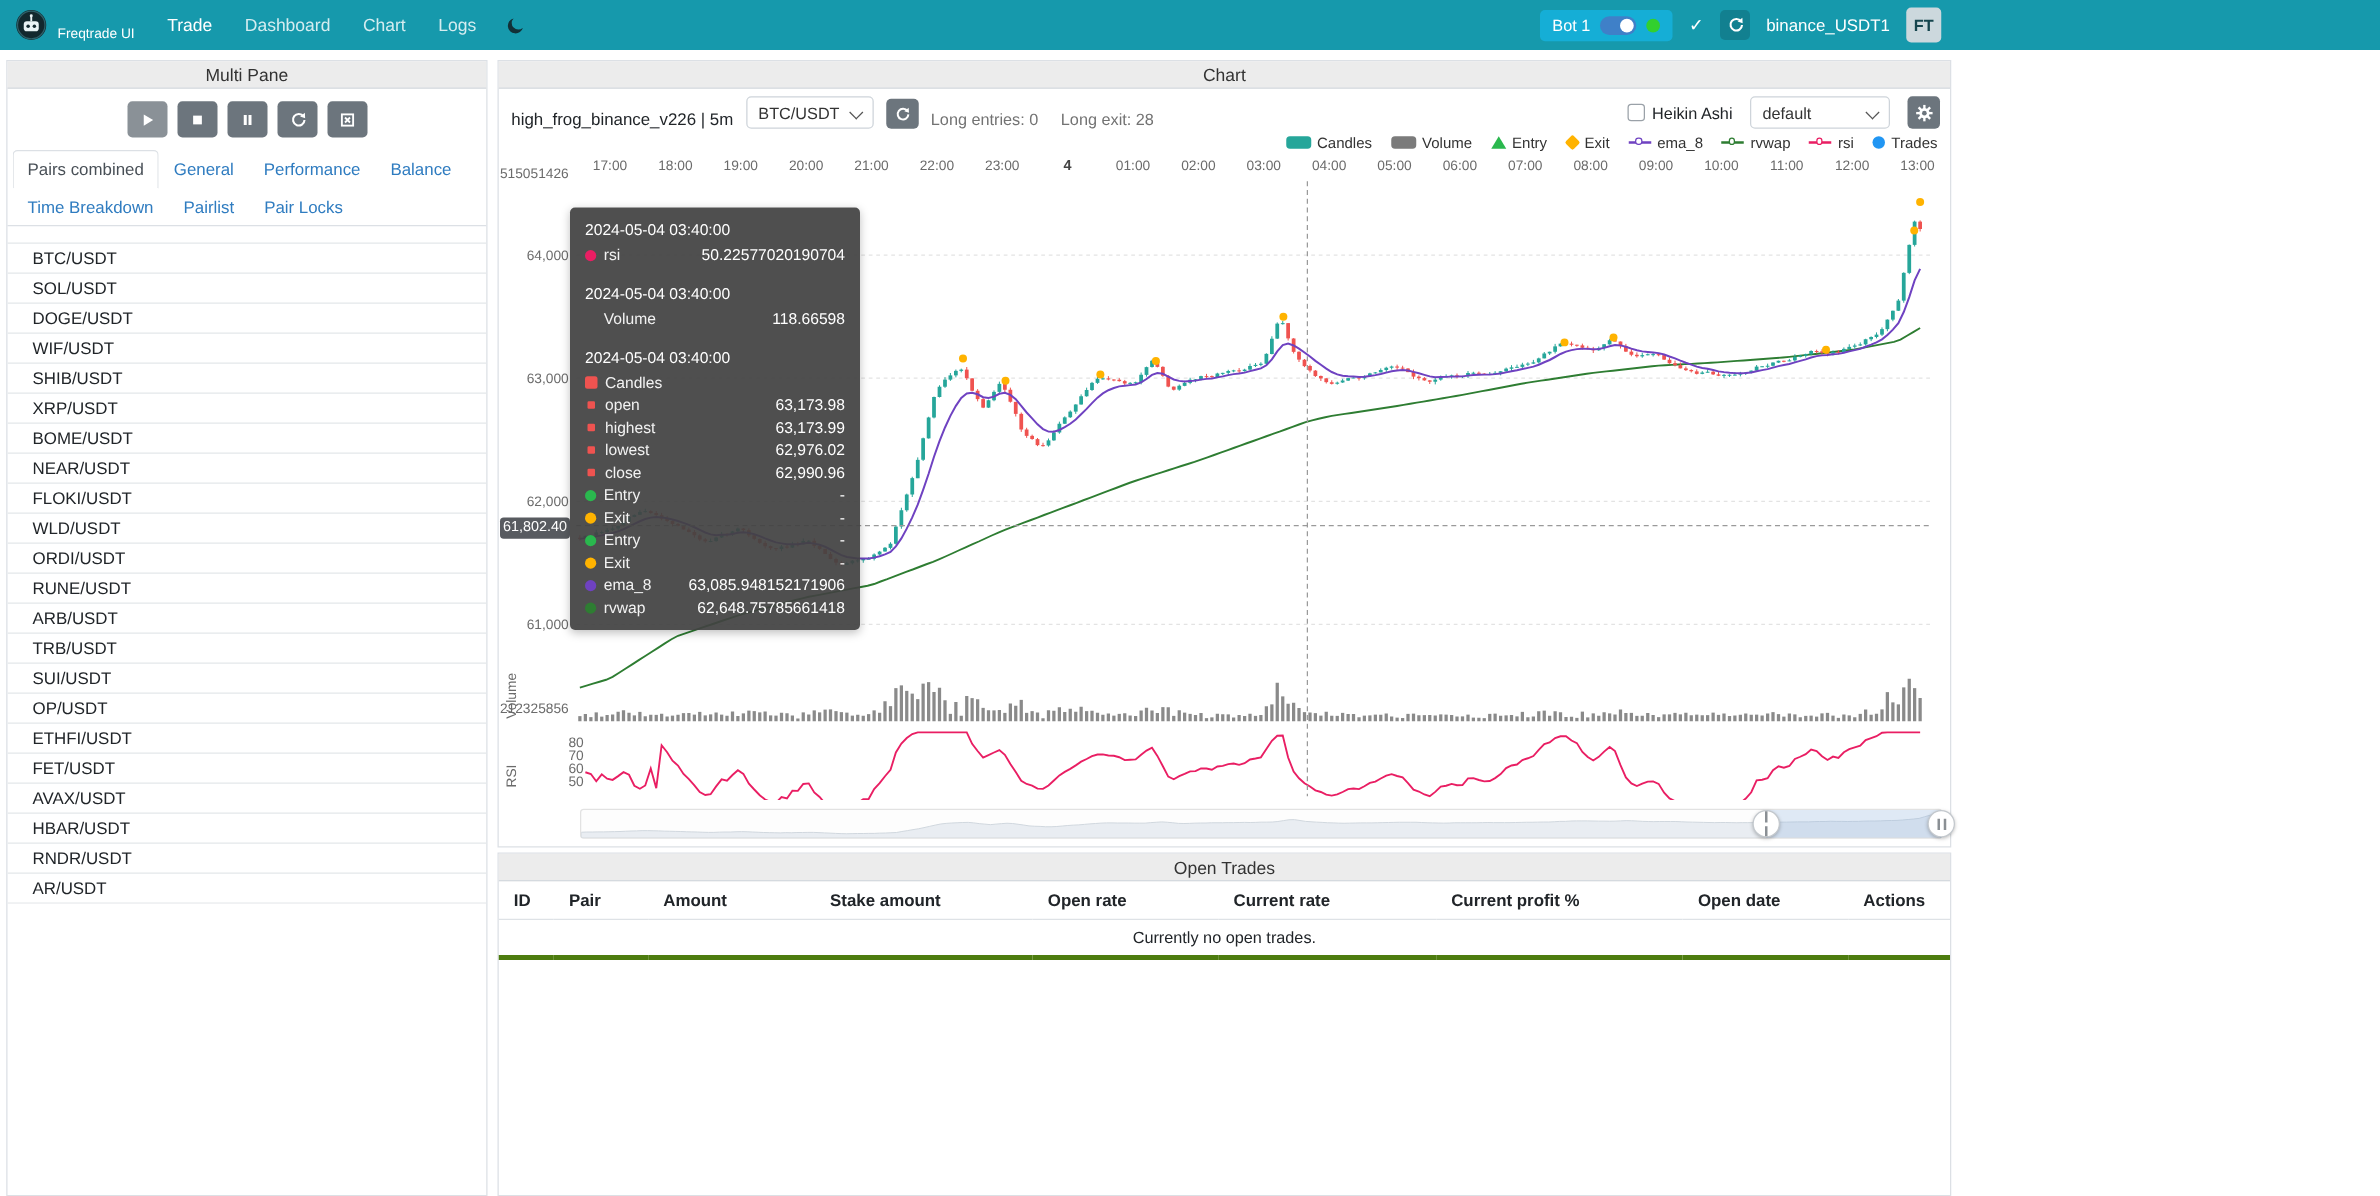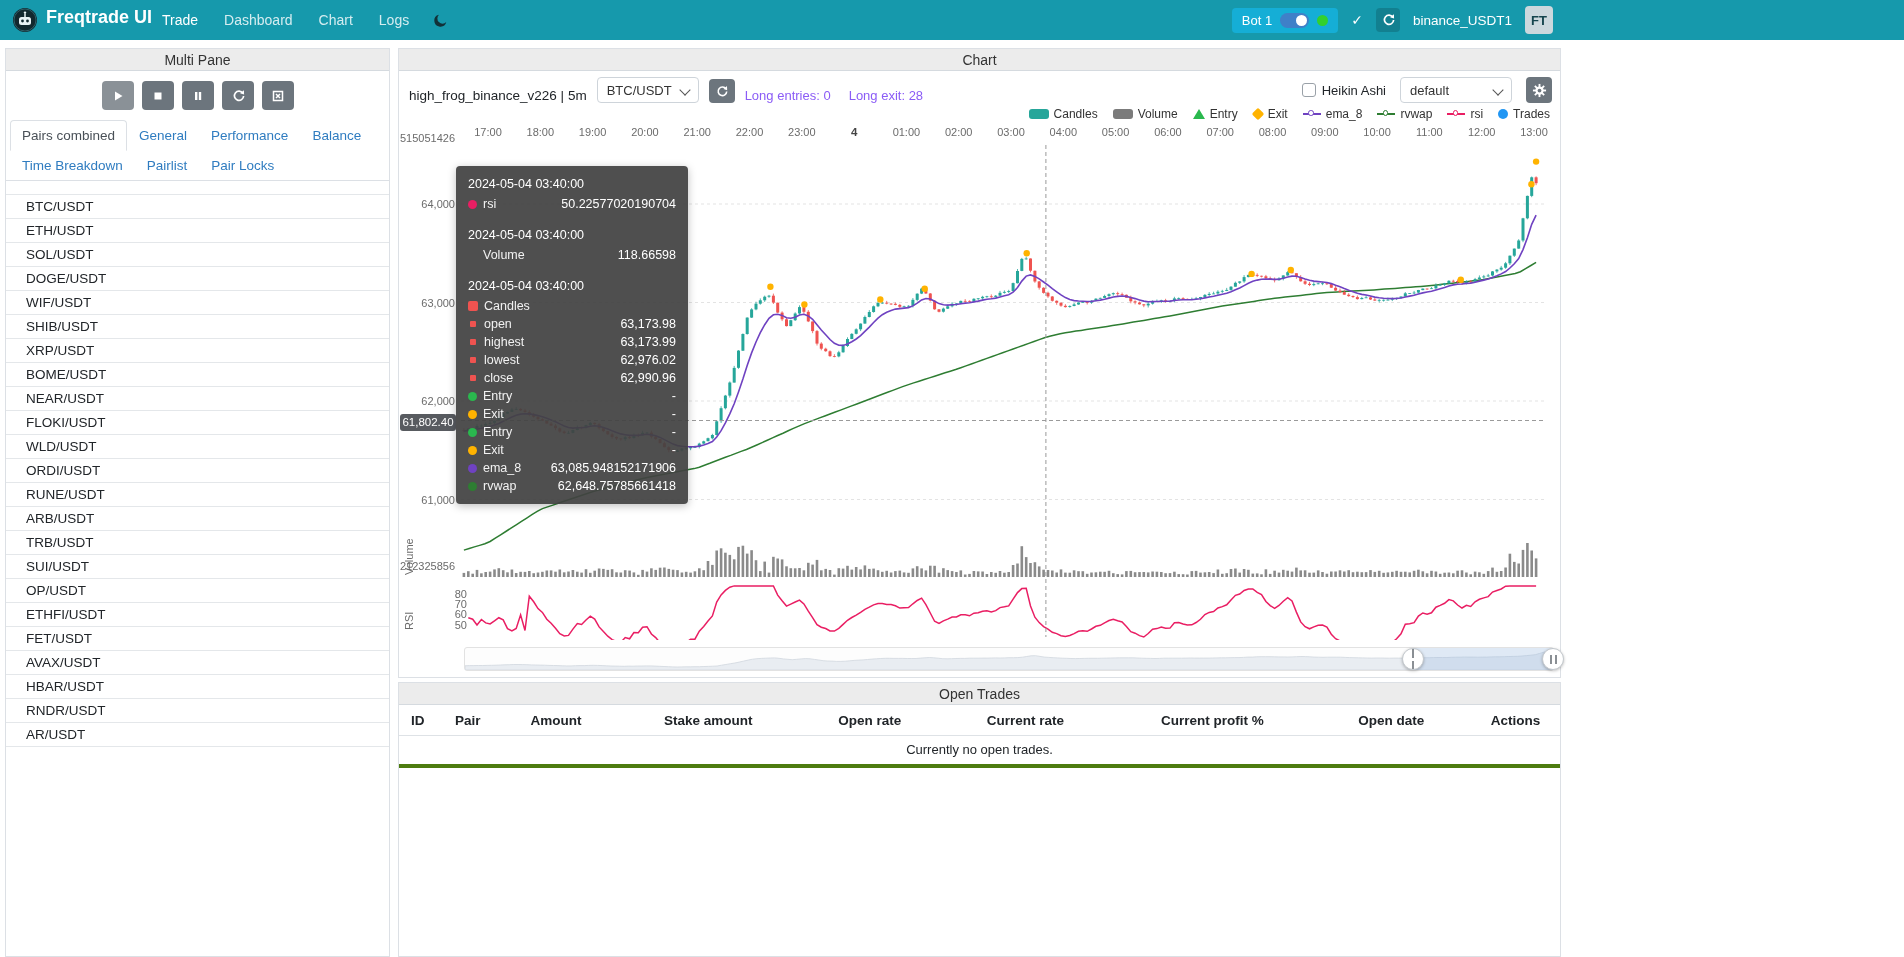--- a/index.html
+++ b/index.html
@@ -6,22 +6,22 @@
     --navbar-bg:#1699ac; --chip-bg:#15aed6; --accent-link:#2f7cc0; --panel-header-bg:#ececec;
     --border:#dce0e5; --toggle-track:#3f80c8; --status-green:#32d02e; --btn-gray:#6c757d;
     --btn-gray-light:#8a9197; --text:#212529;
   }
   *{box-sizing:border-box;margin:0;padding:0}
   html,body{width:1904px;height:957px;overflow:hidden;background:#fff;
     font-family:"Liberation Sans",sans-serif;color:var(--text)}
   
   .navbar{height:40px;background:var(--navbar-bg);width:100%}
   .nav-inner{width:1565px;height:40px;display:flex;align-items:center;padding:0 12px;gap:10px}
-  .brand{display:flex;align-items:flex-start;gap:8px;color:#fff;font-weight:bold;font-size:18px;cursor:pointer}
-  .nav-links{display:flex;list-style:none;gap:26px;}
+  .brand{display:flex;align-items:flex-end;gap:8px;color:#fff;font-weight:normal;font-size:11px;cursor:pointer}
+  .nav-links{display:flex;list-style:none;gap:26px;margin-left:16px}
   .nav-link{color:rgba(255,255,255,.82);font-size:14px;cursor:pointer}
   .nav-link.active{color:#fff}
   .moon-wrap{margin-left:14px;display:flex;align-items:center;cursor:pointer}
   .nav-right{margin-left:auto;display:flex;align-items:center;gap:13px}
   .bot-chip{display:flex;align-items:center;gap:8px;background:var(--chip-bg);border-radius:4px;
     padding:5px 10px;color:#fff;font-size:13px;cursor:pointer}
   .switch{width:29px;height:15px;border-radius:8px;background:var(--toggle-track);position:relative;display:inline-block;cursor:pointer}
   .switch .knob{position:absolute;right:2px;top:2px;width:11px;height:11px;border-radius:50%;background:#fff}
   .status-dot{width:11px;height:11px;border-radius:50%;background:var(--status-green);display:inline-block}
   .nav-check{color:#fff;font-size:14px}
@@ -52,21 +52,21 @@
   .right-col{width:1163px;display:flex;flex-direction:column;gap:4px}
   .chart-panel{height:630px;position:relative}
   .toolbar{display:flex;align-items:flex-end;height:32px;padding:0 8px 0 10px;gap:10px;font-size:13px}
   .strategy{font-size:13.5px}
   .sel{position:relative;border:1px solid #ced4da;border-radius:4px;height:26px;display:flex;align-items:center;
     padding:0 26px 0 9px;font-size:13px;background:#fff;cursor:pointer;color:#333}
   .sel::after{content:"";position:absolute;right:9px;top:8px;width:7px;height:7px;
     border-right:1.6px solid #555;border-bottom:1.6px solid #555;transform:rotate(45deg)}
   .tb-btn{width:26px;height:24px;border:none;border-radius:4px;background:var(--btn-gray);
     display:flex;align-items:center;justify-content:center;cursor:pointer}
-  .counts{display:flex;gap:18px;font-size:13px;color:#8b5cf6}
+  .counts{display:flex;gap:18px;font-size:13px;color:#737373}
   .tb-right{margin-left:auto;display:flex;align-items:center;gap:14px}
   .chk{width:14px;height:14px;border:1px solid #9aa1a8;border-radius:3px;background:#fff;display:inline-block;cursor:pointer}
   .heikin{display:flex;align-items:center;gap:6px;font-size:13px}
   .legend{display:flex;justify-content:flex-end;gap:15px;height:22px;align-items:center;padding-right:10px}
   .lg-item{display:flex;align-items:center;gap:5px;font-size:12px;color:#333;cursor:pointer}
   .lg-rect{width:20px;height:10px;border-radius:3px;display:inline-block}
   .lg-di{width:10px;height:10px;border-radius:2px;transform:rotate(45deg) scale(.9)}
   .lg-tri{width:0;height:0;border-left:6px solid transparent;border-right:6px solid transparent;
     border-bottom:10px solid;display:inline-block}
   .lg-cir{width:10px;height:10px;border-radius:50%;display:inline-block}
@@ -198,21 +198,20 @@
         <span class="tab-link">General</span>
         <span class="tab-link">Performance</span>
         <span class="tab-link">Balance</span>
         <span class="tab-link">Time Breakdown</span>
         <span class="tab-link">Pairlist</span>
         <span class="tab-link">Pair Locks</span>
       </div>
     <div class="pair-list">
 
     <div class="pair-row">BTC/USDT</div>
-        <div class="pair-row">ETH/USDT</div>
         <div class="pair-row">SOL/USDT</div>
         <div class="pair-row">DOGE/USDT</div>
         <div class="pair-row">WIF/USDT</div>
         <div class="pair-row">SHIB/USDT</div>
         <div class="pair-row">XRP/USDT</div>
         <div class="pair-row">BOME/USDT</div>
         <div class="pair-row">NEAR/USDT</div>
         <div class="pair-row">FLOKI/USDT</div>
         <div class="pair-row">WLD/USDT</div>
         <div class="pair-row">ORDI/USDT</div>

